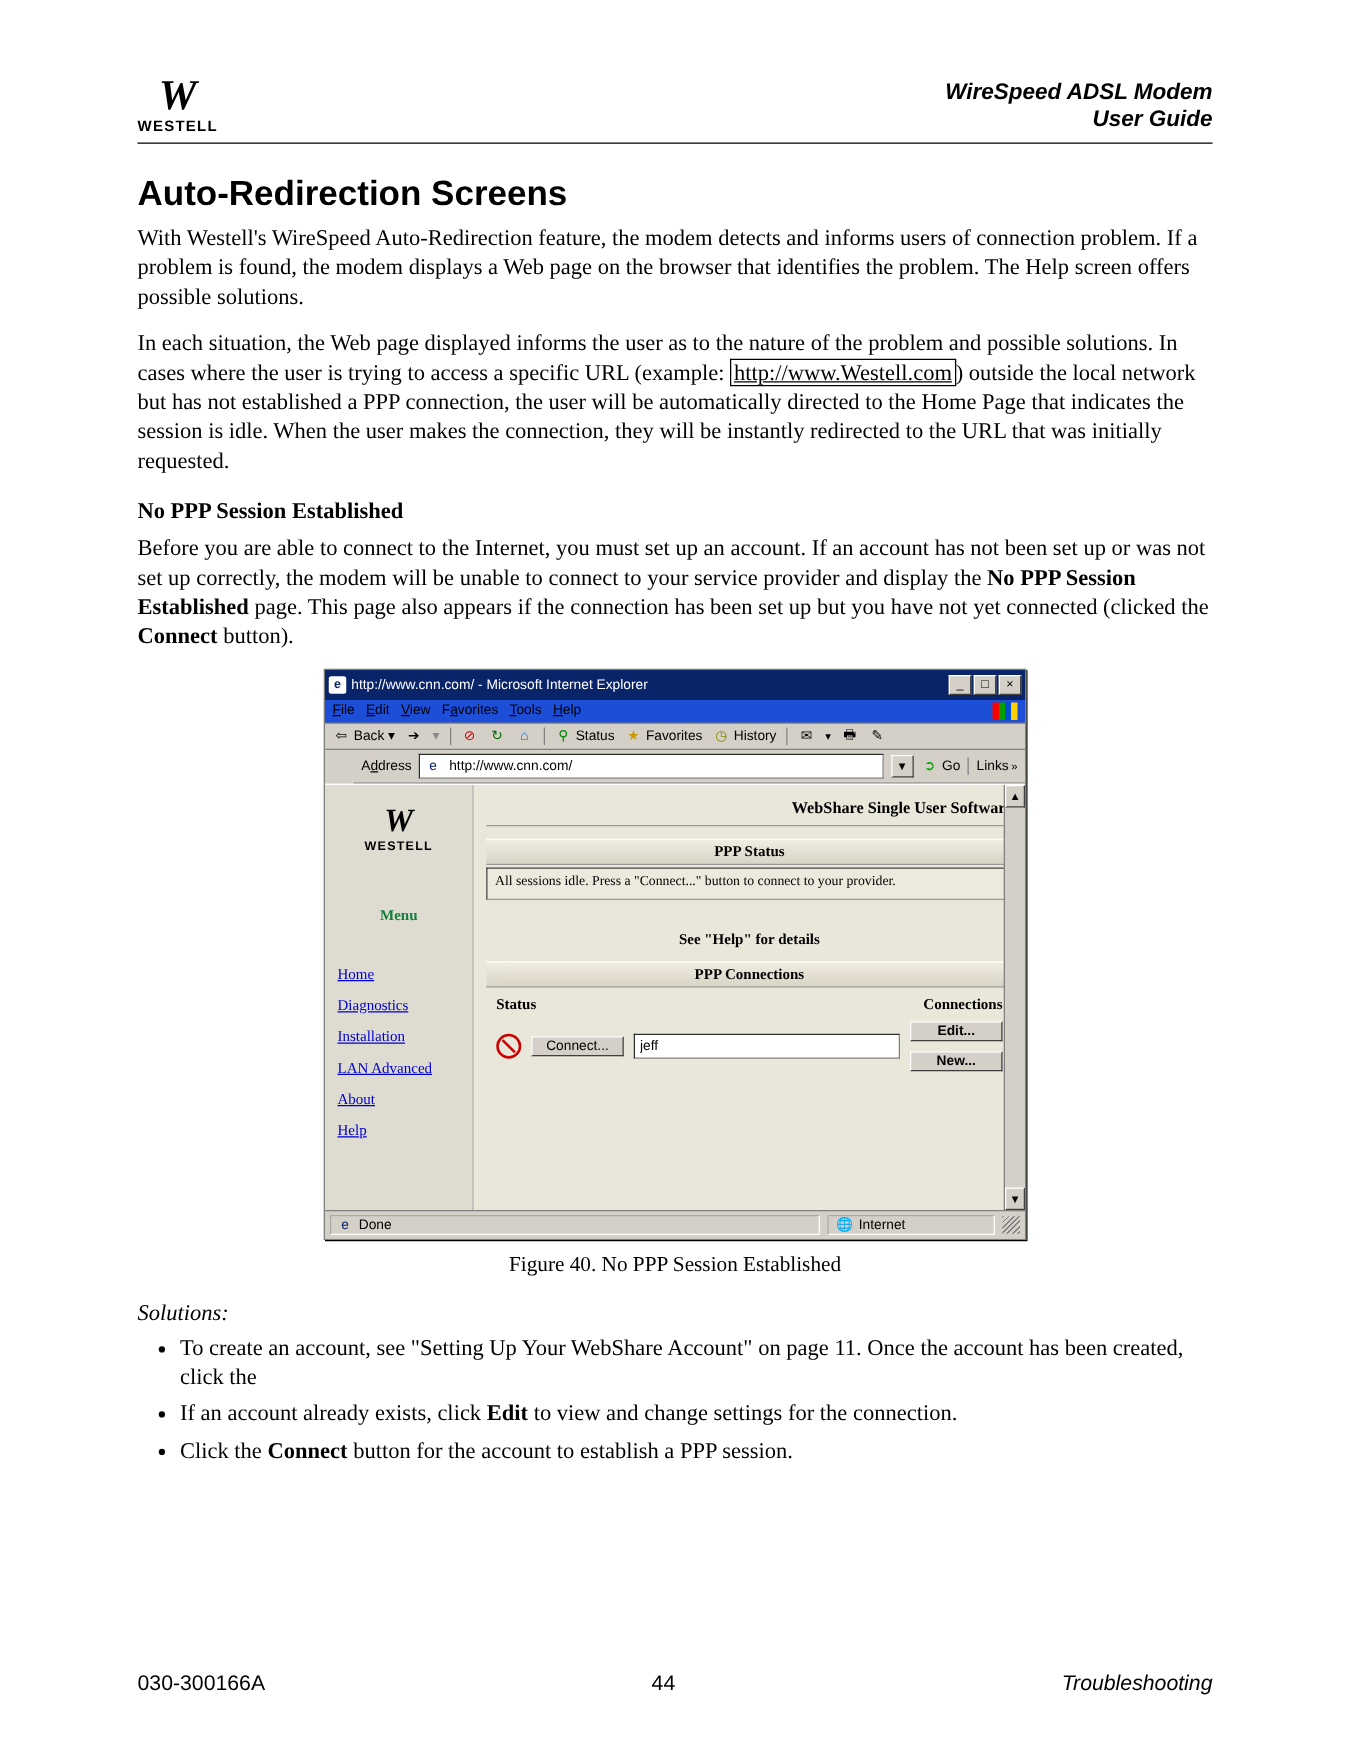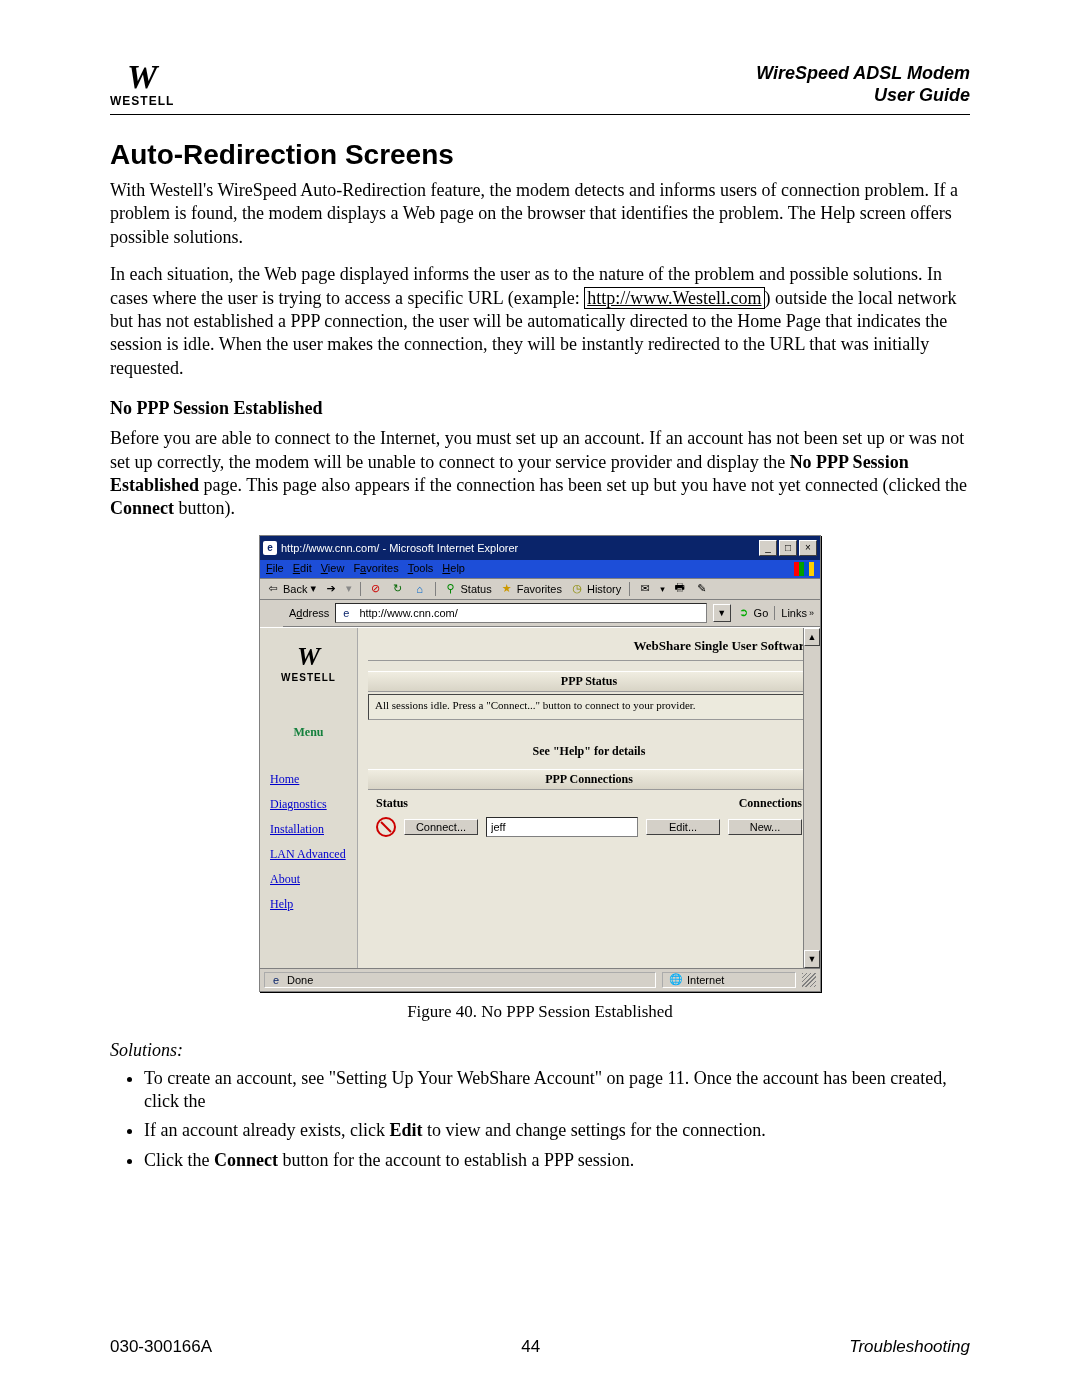--- a/index.html
+++ b/index.html
@@ -253,21 +253,21 @@
     border-right: 1px solid #404040; border-bottom: 1px solid #404040;
     font-family: Tahoma, Arial, sans-serif; font-size: 11px;
     padding: 1px 8px; min-width: 56px; text-align: center;
     cursor: pointer;
   }
   .name-input {
     background: #fff; border: 1px inset #808080; height: 18px;
     padding: 0 4px; flex: 1; font-size: 11px;
     font-family: Tahoma, Arial, sans-serif;
   }
-  .right-col { margin-left: auto; display: flex; gap: 8px; align-items: center; }
+  .right-col { margin-left: auto; display: flex; flex-direction: column; gap: 8px; align-items: center; font-weight: bold; }
   .vscroll {
     position: absolute; right: 0; top: 0; bottom: 0; width: 16px;
     background: #d4d0c8;
     border-left: 1px solid #808080;
     display: flex; flex-direction: column; justify-content: space-between;
   }
   .vscroll .arrow {
     height: 16px;
     border-top: 1px solid #fff; border-left: 1px solid #fff;
     border-right: 1px solid #404040; border-bottom: 1px solid #404040;

